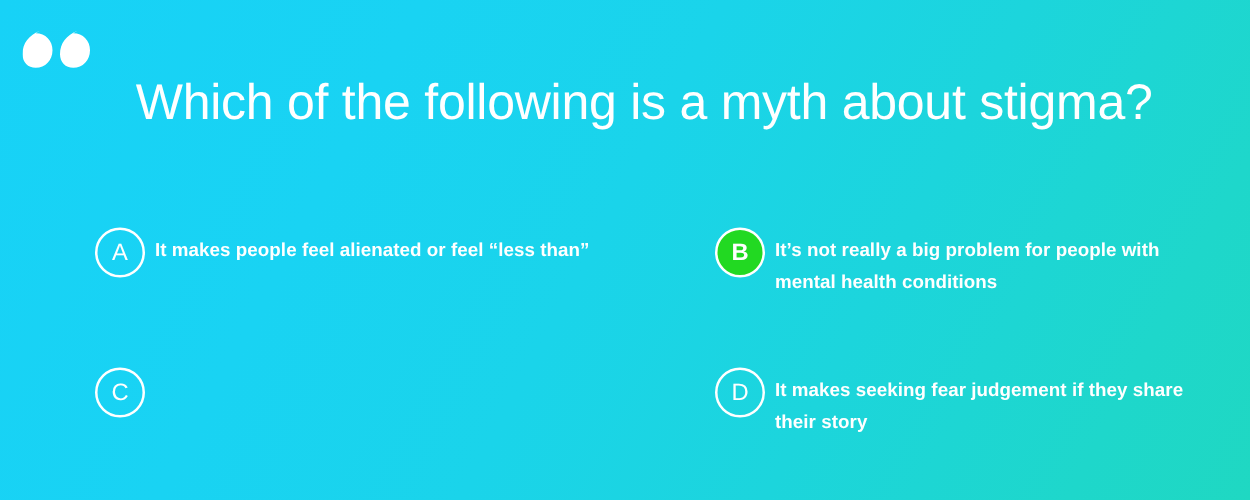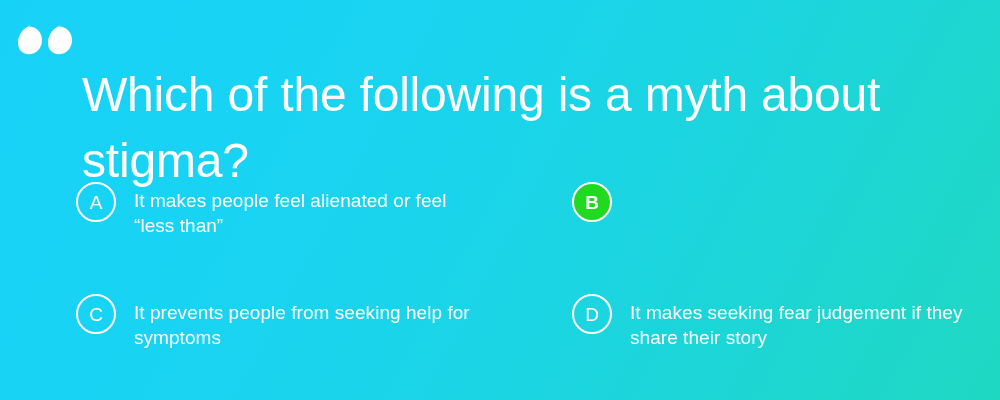--- a/index.html
+++ b/index.html
@@ -32,25 +32,26 @@
     height: 46px;
   }
   #quote-mark svg { display: block; }
 
   
   #question-title {
     position: absolute;
     left: 82px;
     top: 30px;
     width: 840px;
-    font-size: 48px;
-    line-height: 66px;
+    font-size: 40px;
+    line-height: 50px;
     font-weight: 300;
     color: #ffffff;
     letter-spacing: -0.2px;
+    text-align: right;
     -webkit-font-smoothing: antialiased;
   }
 
   
   #answers-grid {
     position: absolute;
     left: 0;
     top: 182px;
     width: 1000px;
     height: 210px;
@@ -87,24 +88,24 @@
     margin-top: 0px;
     background: transparent;
   }
   .option-badge.correct {
     background: #22d922;
     border-color: #ffffff;
     font-weight: 700;
   }
 
   .option-text {
-    margin-left: 18px;
-    font-size: 19px;
+    margin-left: 8px;
+    font-size: 15px;
     line-height: 25px;
-    font-weight: 400;
+    font-weight: 700;
     color: #ffffff;
     letter-spacing: 0.05px;
     padding-top: 6px;
     -webkit-font-smoothing: antialiased;
   }
 </style>
 </head>
 <body>
 
 <div id="slide">
@@ -120,25 +121,25 @@
 
   <div id="answers-grid">
 
     <div class="answer-option col-left">
       <div class="option-badge">A</div>
       <div class="option-text">It makes people feel alienated or feel “less than”</div>
     </div>
 
     <div class="answer-option col-right">
       <div class="option-badge correct">B</div>
+      <div class="option-text">It’s not really a big problem for people with mental health conditions</div>
     </div>
 
     <div class="answer-option col-left">
       <div class="option-badge">C</div>
-      <div class="option-text">It prevents people from seeking help for symptoms</div>
     </div>
 
     <div class="answer-option col-right">
       <div class="option-badge">D</div>
       <div class="option-text">It makes seeking fear judgement if they share their story</div>
     </div>
 
   </div>
 </div>
 

